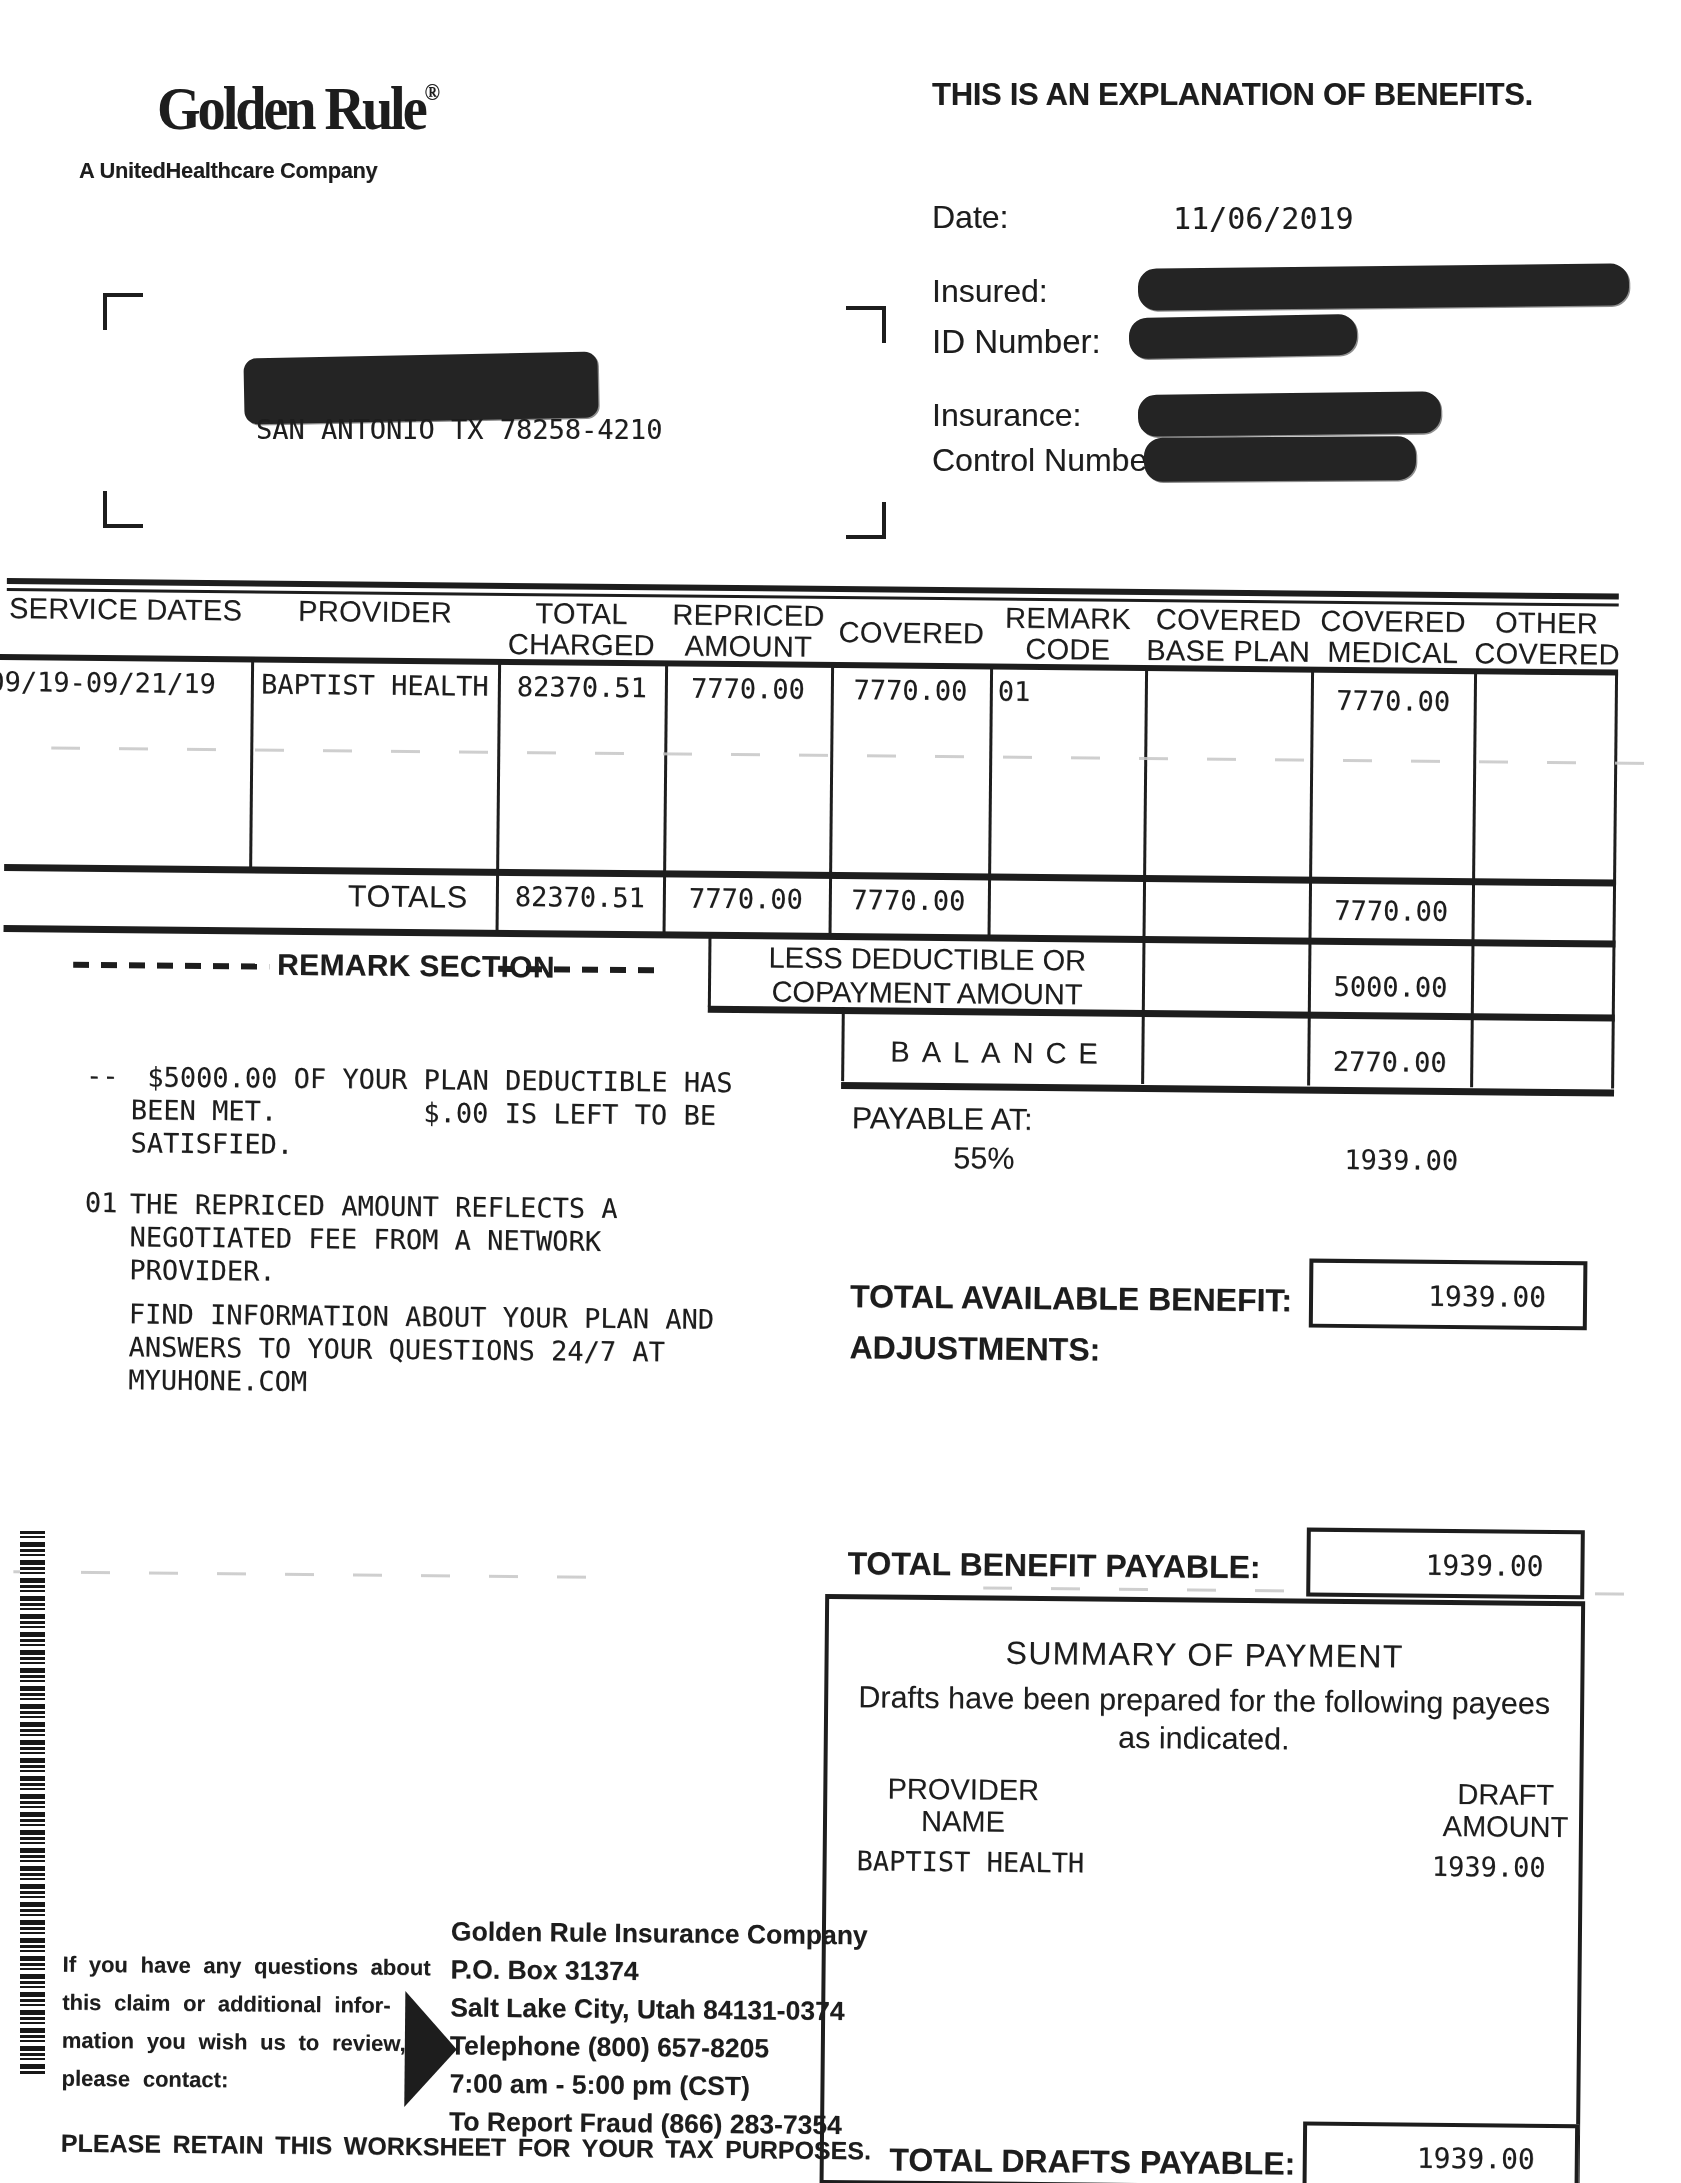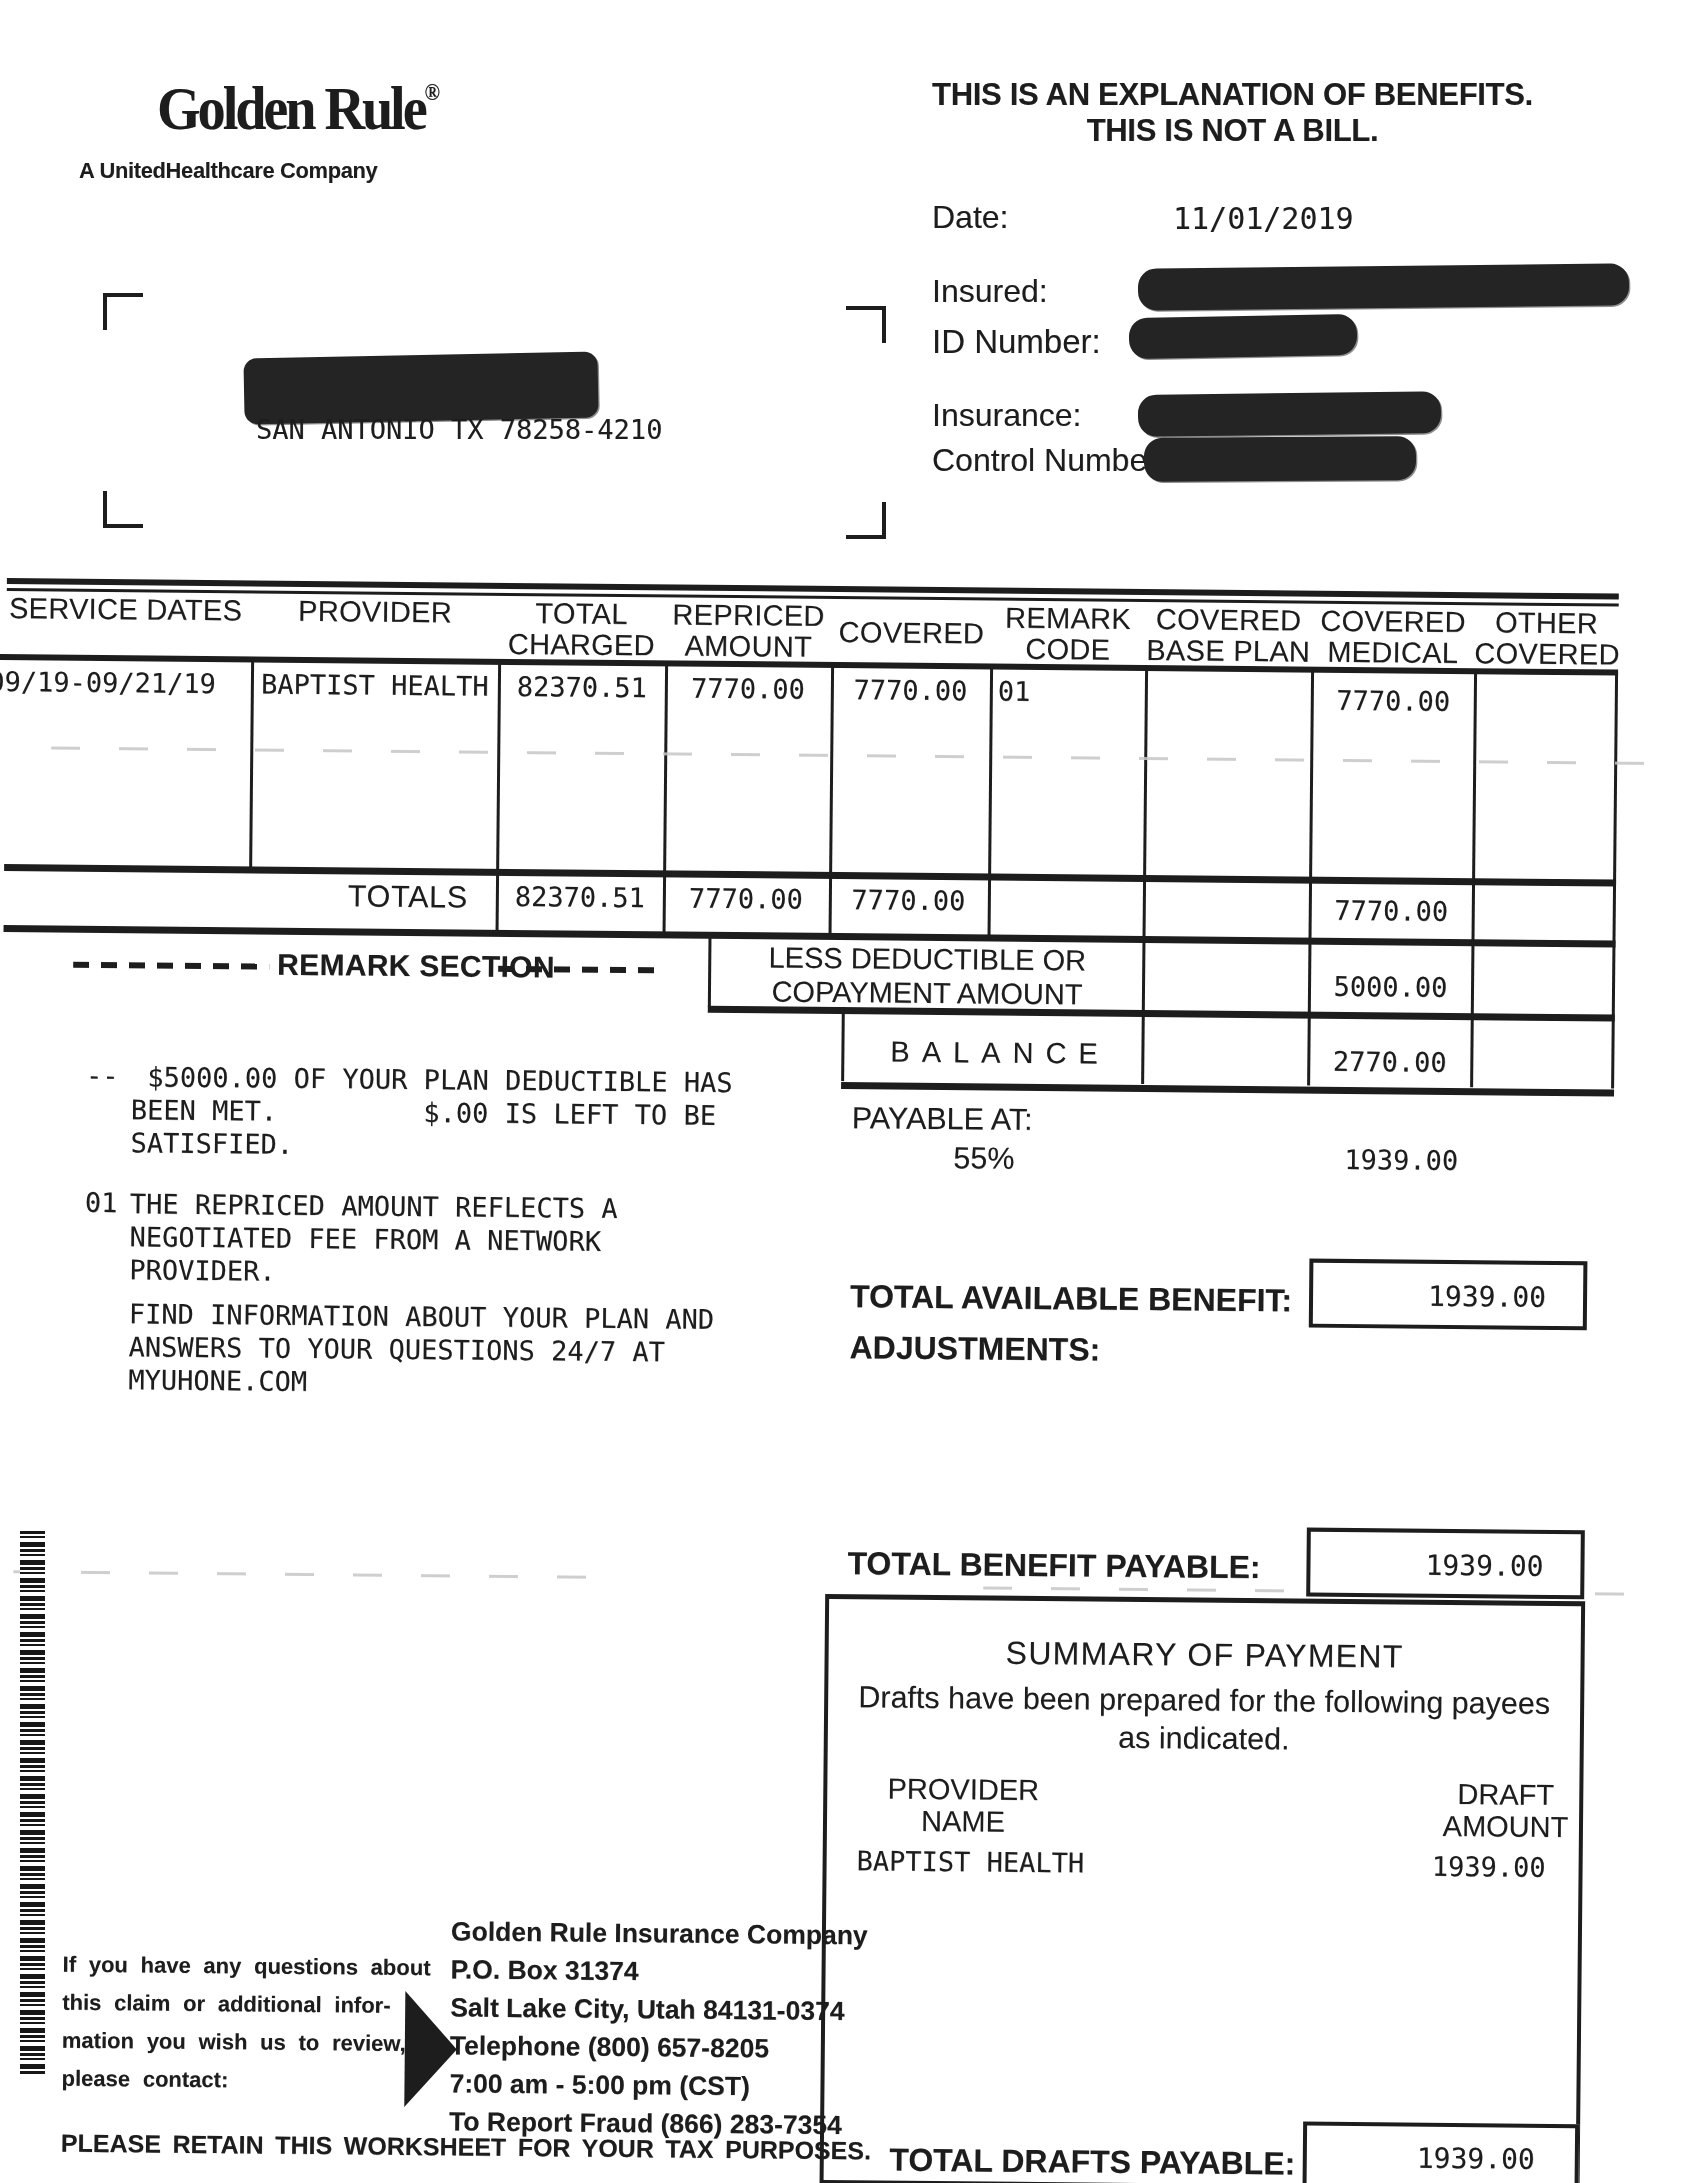--- a/index.html
+++ b/index.html
@@ -29,25 +29,24 @@
 
 <div class="page">
 
   <div class="abs serif b" style="left:157px;top:74px;font-size:61px;letter-spacing:-3.3px;transform:scaleX(.92);transform-origin:0 0;">
     <span>Golden Rule</span><span style="font-size:22.5px;vertical-align:29px;letter-spacing:0;">®</span>
   </div>
   <div class="abs sans b" style="left:79px;top:158px;font-size:22.5px;letter-spacing:-0.3px;transform:scaleX(.97);transform-origin:0 0;">A UnitedHealthcare Company</div>
 
   <div class="abs sans b" style="left:932px;top:77px;font-size:31px;line-height:36px;letter-spacing:-0.3px;text-align:center;">
     <div>THIS IS AN EXPLANATION OF BENEFITS.</div>
-    <div>THIS IS NOT A BILL.</div>
   </div>
 
   <div class="abs sans" style="left:932px;top:199px;font-size:32px;">Date:</div>
-  <div class="abs mono" style="left:1173px;top:201px;font-size:30px;">11/01/2019</div>
+  <div class="abs mono" style="left:1173px;top:201px;font-size:30px;">11/06/2019</div>
 
   <div class="abs sans" style="left:932px;top:273px;font-size:32px;">Insured:</div>
   <div class="redact" style="left:1138px;top:266px;width:491px;height:42px;transform:rotate(-.6deg);"></div>
 
   <div class="abs sans" style="left:932px;top:323px;font-size:33px;">ID Number:</div>
   <div class="redact" style="left:1129px;top:316px;width:228px;height:41px;transform:rotate(-1deg);"></div>
 
   <div class="abs sans" style="left:932px;top:397px;font-size:32px;">Insurance:</div>
   <div class="redact" style="left:1138px;top:393px;width:303px;height:42px;transform:rotate(-.7deg);"></div>
 

